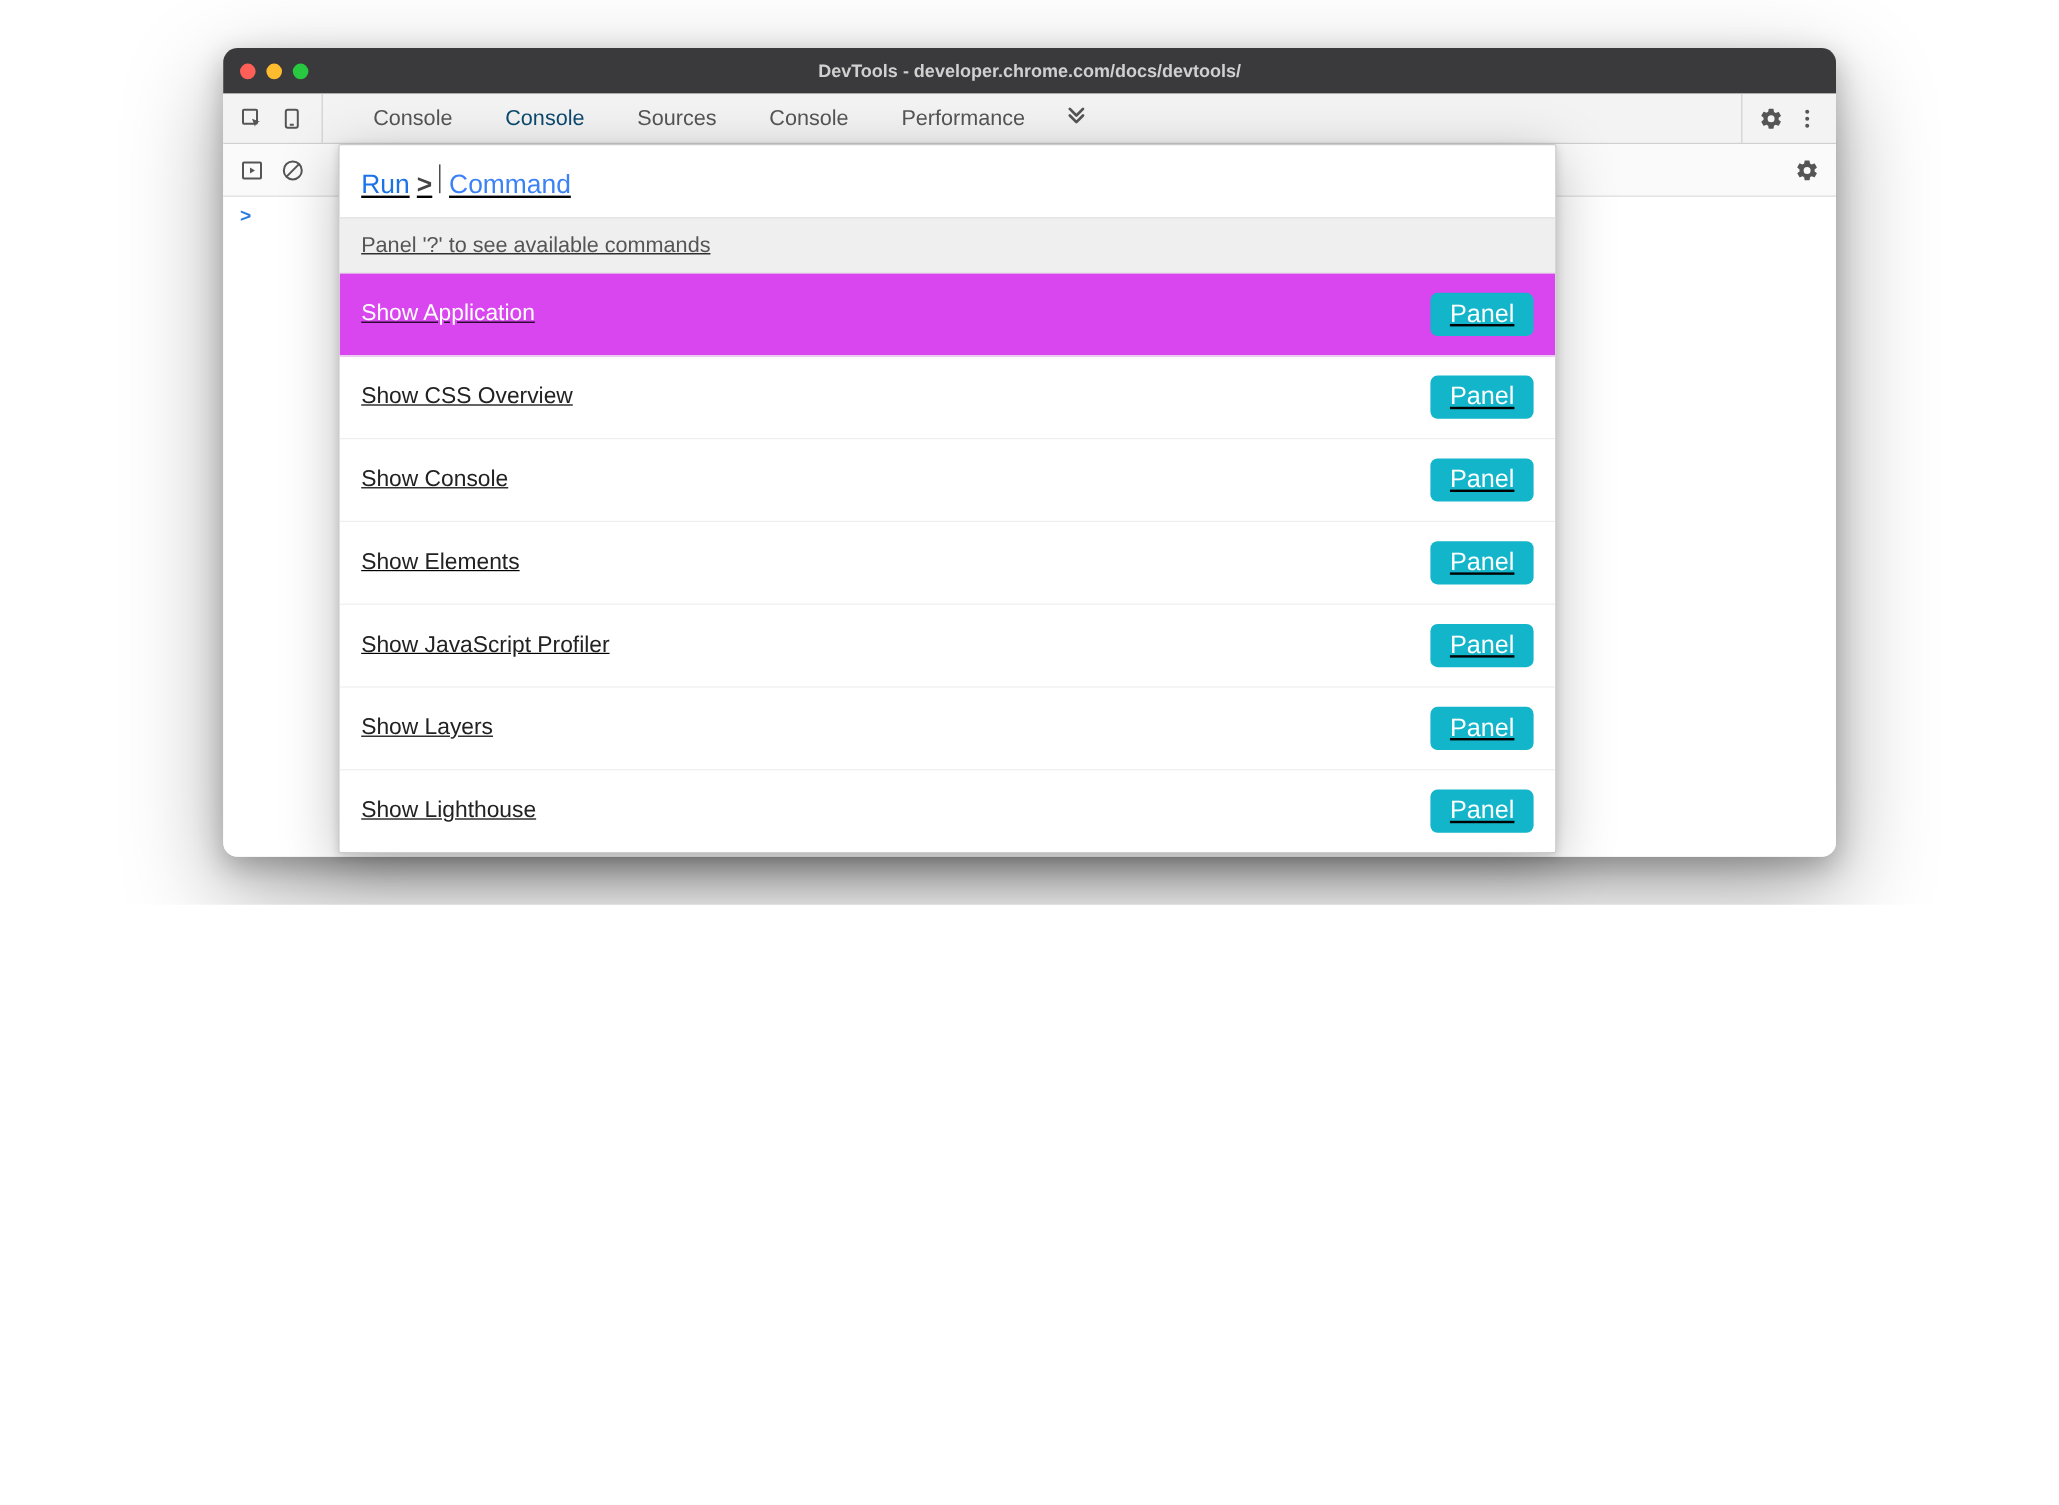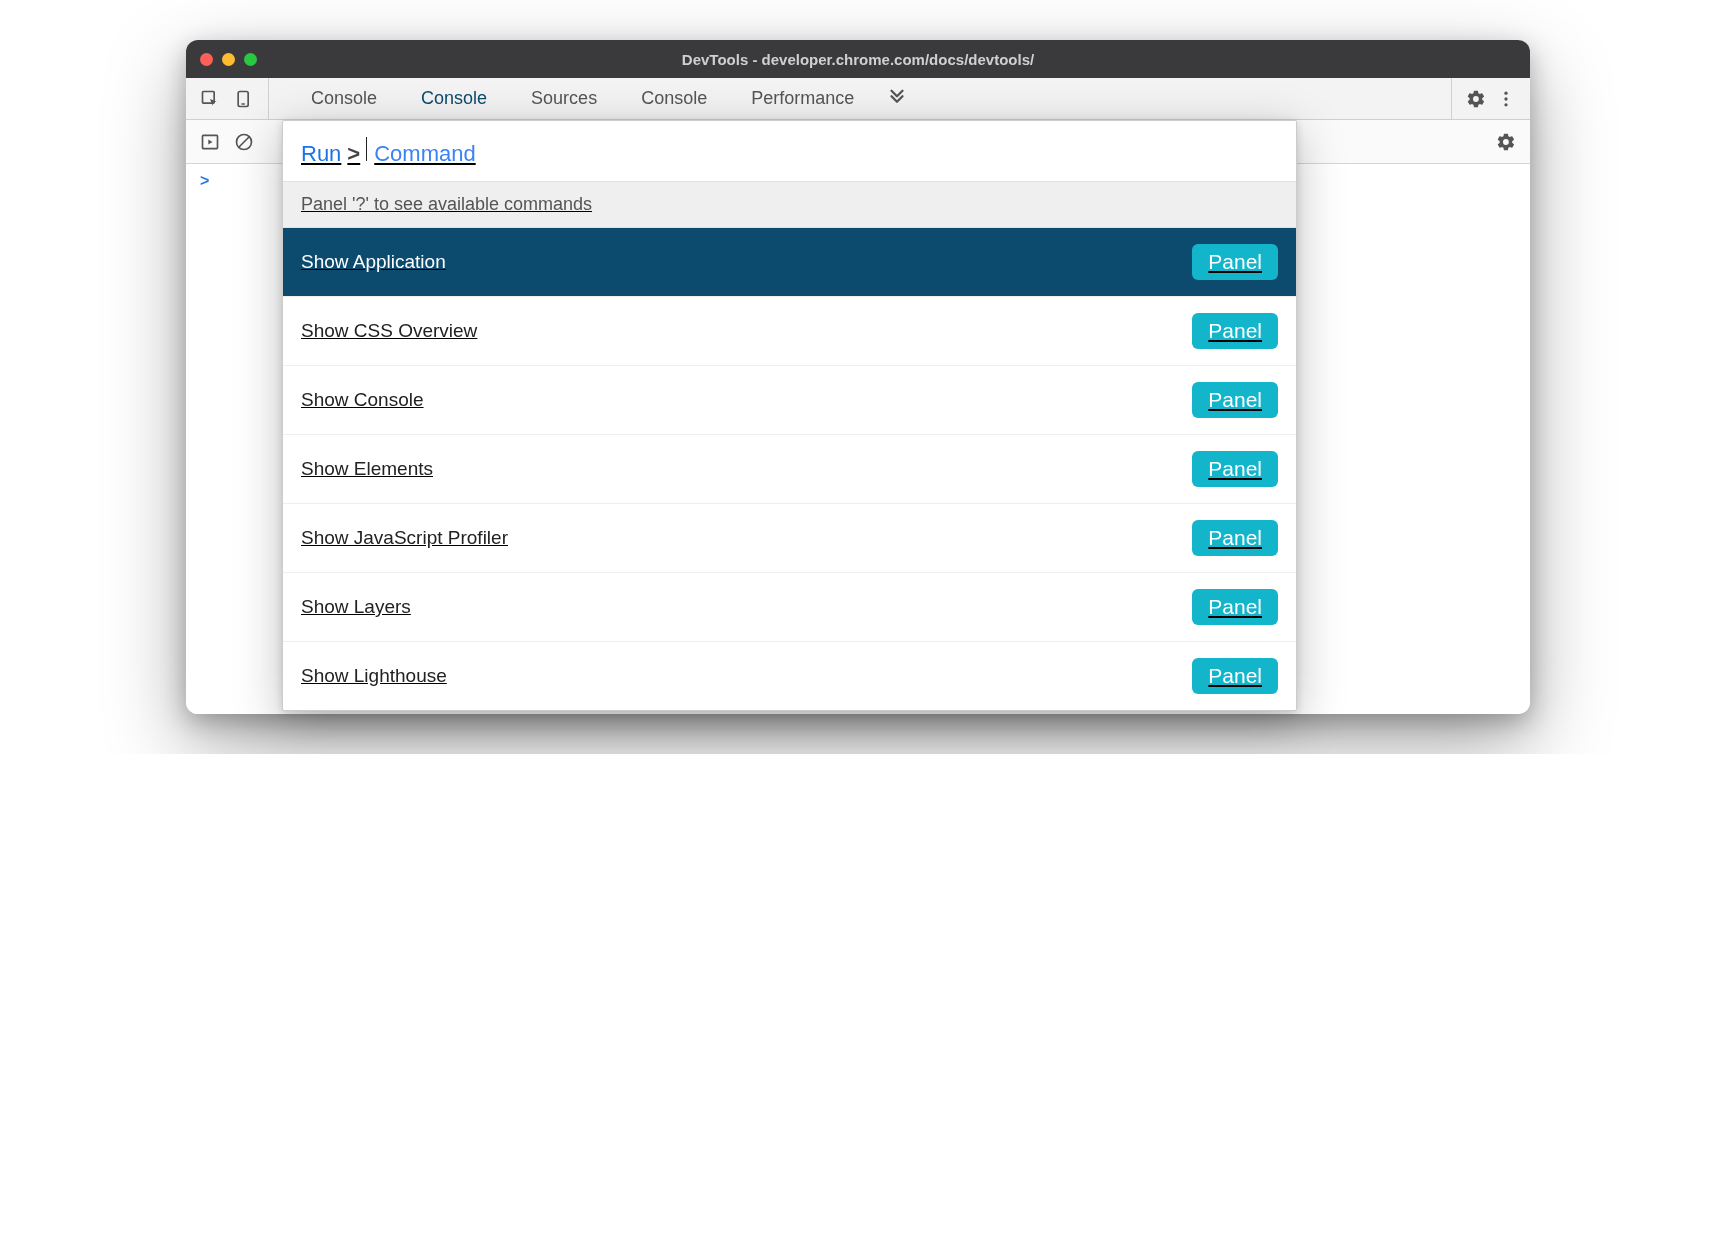--- a/index.html
+++ b/index.html
@@ -112,21 +112,21 @@
   }
   .cmd-list { }
   .cmd-item {
     display: flex; align-items: center; justify-content: space-between;
     padding: 16px 18px;
     border-bottom: 1px solid #eee;
     font-size: 19px; color: #222;
     cursor: pointer;
   }
   .cmd-item:last-child { border-bottom: none; }
-  .cmd-item.selected { background: #0c4a6e; color: #fff; }
+  .cmd-item.selected { background: #d946ef; color: #fff; }
   .cmd-item.selected .badge { background: #12b5c9; color: #fff; }
   .badge {
     background: #12b5c9; color: #fff;
     padding: 6px 16px; border-radius: 6px;
     font-size: 21px; font-weight: 500;
   }
   .window-body {
     border-radius: 0 0 12px 12px;
     overflow: hidden;
     position: relative;

